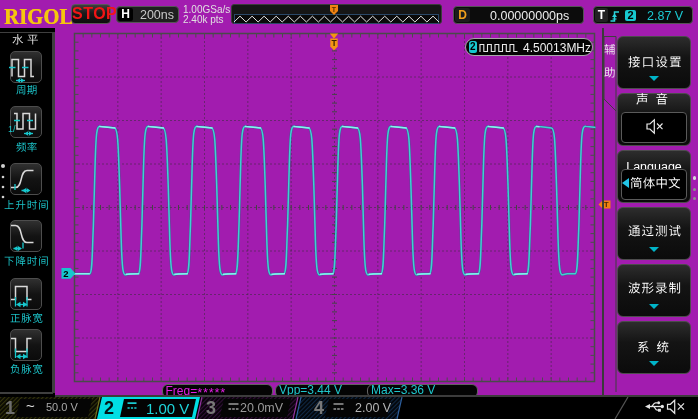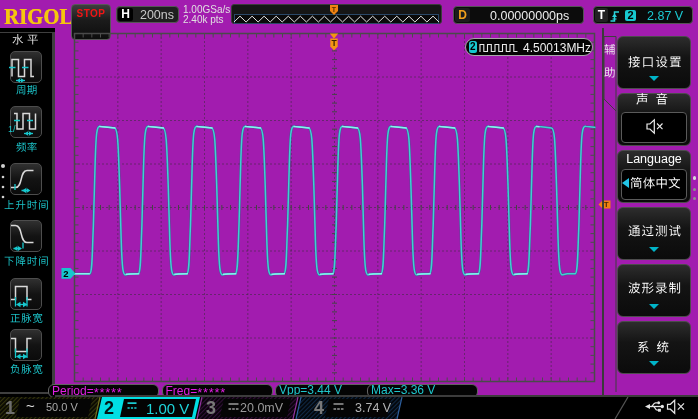--- a/index.html
+++ b/index.html
@@ -1,20 +1,20 @@
 <!DOCTYPE html>
 <html><head><meta charset="utf-8">
 <style>
 *{margin:0;padding:0;box-sizing:border-box}
 html,body{width:698px;height:419px;background:#000;overflow:hidden;font-family:"Liberation Sans",sans-serif}
 .abs{position:absolute}
 #root{position:relative;width:698px;height:419px;background:#a21caf}
 
 #logo{left:4px;top:2px;font-family:"Liberation Serif",serif;font-weight:bold;font-size:22px;color:#f5c60e;letter-spacing:.2px;transform:scale(.93,1.08);transform-origin:0 0;text-shadow:.5px 0 #f5c60e}
-#stopb{left:71px;top:4px;width:40px;height:36px;background:linear-gradient(#3e3e3e,#1b1b1b 45%,#0d0d0d);border:1px solid #585858;border-radius:4px;color:#f21515;font-weight:bold;font-size:10px;text-align:center;line-height:18px;letter-spacing:.5px}
+#stopb{left:71px;top:4px;width:40px;height:20px;background:linear-gradient(#3e3e3e,#1b1b1b 45%,#0d0d0d);border:1px solid #585858;border-radius:4px;color:#f21515;font-weight:bold;font-size:16px;text-align:center;line-height:18px;letter-spacing:.5px}
 #hbox{left:116px;top:6px;width:63px;height:17px;background:#1f1f1f;border:1px solid #565656;border-radius:4px}
 #hbox .hchip{position:absolute;left:1px;top:1px;width:15px;height:13px;background:#000;border-radius:2px;color:#fff;font-weight:bold;font-size:12px;text-align:center;line-height:13px}
 #hbox .tval{position:absolute;left:20px;top:1px;width:40px;color:#c8c8c8;font-size:12.5px;text-align:center}
 #srate{left:183px;top:5px;font-size:10px;line-height:9.8px;color:#e0e0e0}
 #wind{left:231px;top:4px;width:211px;height:20px;background:#161616;border:1px solid #3c3c3c;border-radius:3px}
 #wini{position:absolute;left:2px;top:9px;width:205px;height:10px;border:1px solid #2a4868;background:#0a0a0a}
 #dbox{left:453px;top:6px;width:131px;height:18px;background:#0c0c0c;border:1px solid #555;border-radius:4px}
 #dbox .dchip{position:absolute;left:1px;top:1px;width:15px;height:14px;background:#1c1c1c;border-radius:2px;color:#f0a01c;font-weight:bold;font-size:12px;text-align:center;line-height:14px}
 #dbox .dval{position:absolute;left:36px;top:1.5px;color:#ececec;font-size:12.5px}
 #trbox{left:593px;top:6px;width:100px;height:18px;background:#0a0a0a;border:1px solid #555;border-radius:4px}
@@ -173,41 +173,40 @@
   <div class="abs mbtn" style="top:93px;height:53px">
 
     <div class="subbox" style="top:18px;height:31px">
       <svg width="24" height="17" viewBox="0 0 24 17" style="margin-top:5px">
         <path d="M5,6 h2.9 l4.4,-4.2 v13.4 l-4.4,-4.2 h-2.9 z" stroke="#ededed" stroke-width="1.2" fill="none"></path>
         <path d="M15,5.5 l5.5,5.7 M20.5,5.5 l-5.5,5.7" stroke="#ededed" stroke-width="1.1" fill="none"></path>
       </svg>
     </div>
   </div>
   <div class="abs mbtn" style="top:150px;height:53px">
-    <div style="margin-top:1px">Language</div>
+    <div style="margin-top:9px">Language</div>
     <div class="subbox" style="top:18px;height:31px"></div>
   </div>
   <div class="abs mbtn" style="top:207px;height:53px">
 
     <div class="marr" style="top:39px"></div>
   </div>
   <div class="abs mbtn" style="top:264px;height:53px">
 
     <div class="marr" style="top:39px"></div>
   </div>
   <div class="abs mbtn" style="top:321px;height:53px">
 
     <div class="marr" style="top:39px"></div>
   </div>
   <div class="abs" style="left:621.5px;top:177.5px;width:0;height:0;border-top:5.5px solid transparent;border-bottom:5.5px solid transparent;border-right:7px solid #22c4e6"></div>
   <div class="abs" style="left:692.5px;top:176px;width:3.6px;height:3.6px;border-radius:50%;background:#d8d8d8"></div>
   <div class="abs" style="left:693px;top:187.5px;width:3px;height:3px;border-radius:50%;background:#8f8f8f"></div>
   <div class="abs" style="left:693px;top:196.5px;width:3px;height:3px;border-radius:50%;background:#8f8f8f"></div>
 
-  <div class="abs meas mag" style="left:48px">Period=<span class="st">*****</span></div>
   <div class="abs meas mag" style="left:161.5px">Freq=<span class="st">*****</span></div>
   <div class="abs meas cya" style="left:275px">Vpp=3.44 V</div>
   <div class="abs meas cya" style="left:367px">Max=3.36 V</div>
 
   <div class="abs" id="botline"></div>
   <div class="abs" id="botbar">
     <svg class="abs" style="left:0;top:0" width="698" height="22" viewBox="0 0 698 22">
       <defs>
         <pattern id="h1" width="3" height="3" patternUnits="userSpaceOnUse" patternTransform="rotate(45)">
           <rect width="3" height="3" fill="#080802"></rect>
@@ -245,21 +244,21 @@
     <div class="abs" style="left:146px;top:3px;color:#1fd4da;font-size:15px">1.00 V</div>
     <div class="chnum" style="left:206px;color:#787878">3</div>
     <svg class="abs" style="left:228px;top:6px" width="11" height="8" viewBox="0 0 11 8">
       <path d="M0.5,1 h10 M0.5,6 h2.6 M4.2,6 h2.6 M7.9,6 h2.6" stroke="#999" stroke-width="1.4" fill="none"></path>
     </svg>
     <div class="abs" style="left:240px;top:4px;color:#9a9a9a;font-size:12.5px">20.0mV</div>
     <div class="chnum" style="left:314px;color:#787878">4</div>
     <svg class="abs" style="left:333px;top:6px" width="11" height="8" viewBox="0 0 11 8">
       <path d="M0.5,1 h10 M0.5,6 h2.6 M4.2,6 h2.6 M7.9,6 h2.6" stroke="#999" stroke-width="1.4" fill="none"></path>
     </svg>
-    <div class="abs" style="left:355px;top:4px;color:#b4b4b4;font-size:12.5px">3.74 V</div>
+    <div class="abs" style="left:355px;top:4px;color:#b4b4b4;font-size:12.5px">2.00 V</div>
     <svg class="abs" style="left:644px;top:2px" width="46" height="16" viewBox="0 0 46 16">
       <g stroke="#e4e4e4" stroke-width="1.3" fill="none">
         <path d="M4,7.5 H17.5"></path>
         <path d="M7.5,7.5 C9,7.5 9,3.8 11.5,3.8 H13.2"></path>
         <path d="M9.5,7.5 C11,7.5 11,11.2 13.5,11.2 H14.6"></path>
       </g>
       <path d="M1,7.5 L6,4.9 V10.1 Z" fill="#e4e4e4"></path>
       <circle cx="18.3" cy="7.5" r="1.7" fill="#e4e4e4"></circle>
       <circle cx="14.6" cy="3.8" r="1.5" fill="#e4e4e4"></circle>
       <rect x="14" y="9.8" width="2.9" height="2.9" fill="#e4e4e4"></rect>

